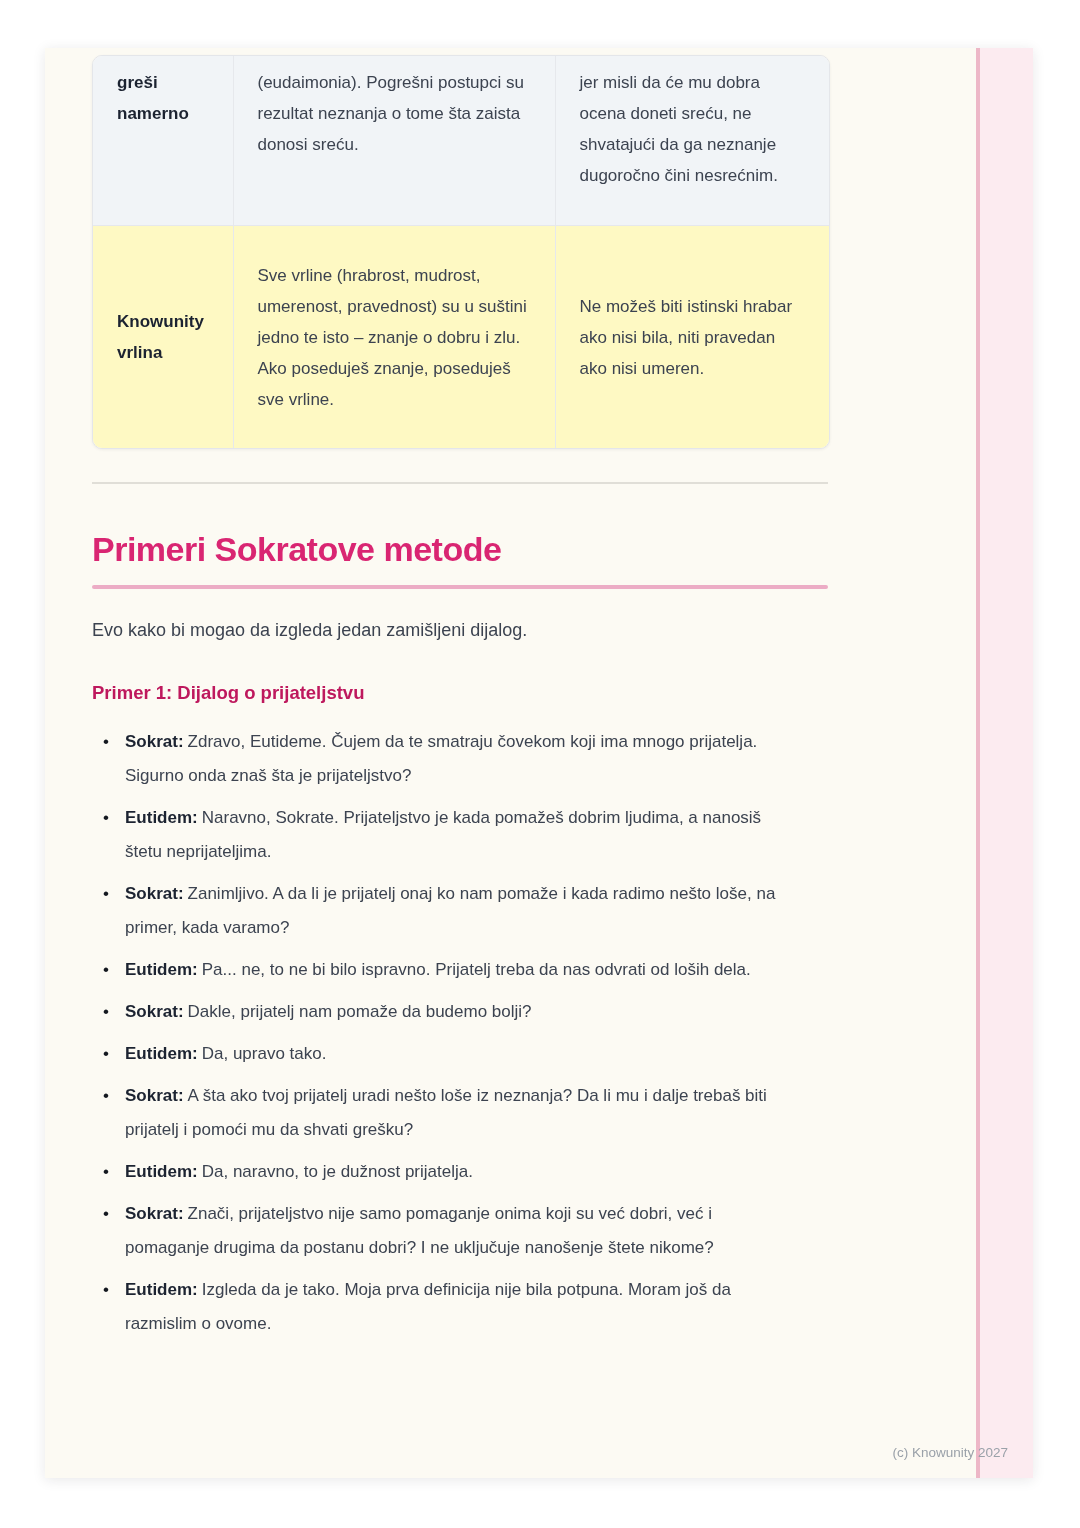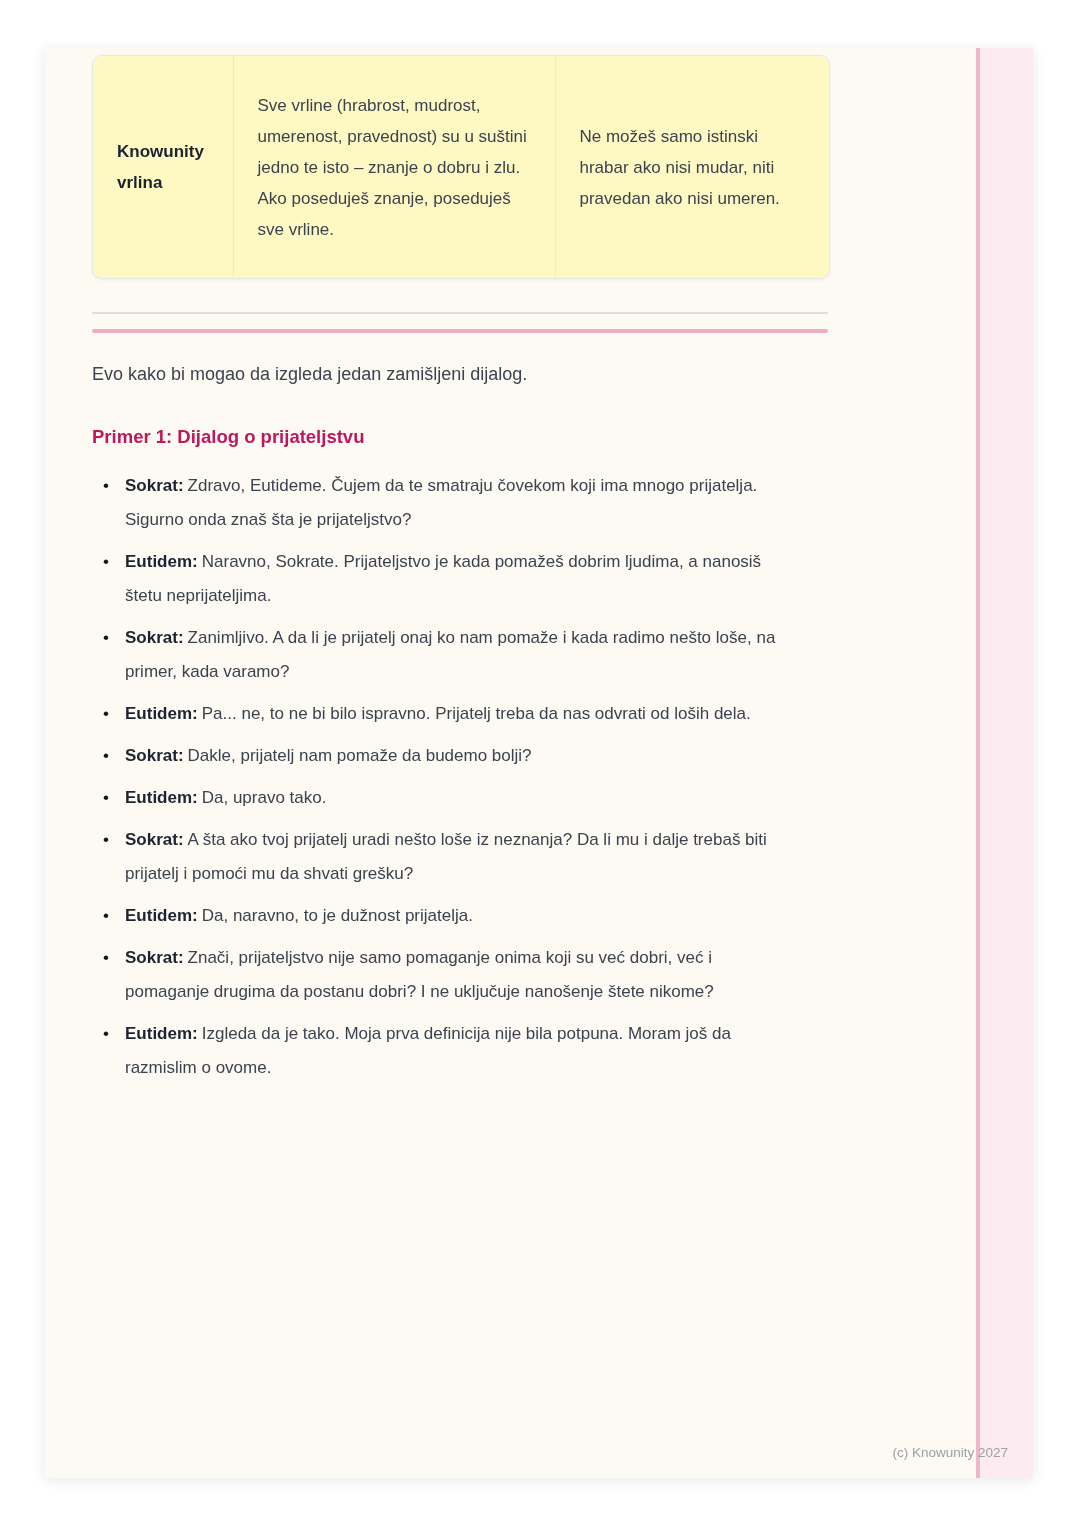--- a/index.html
+++ b/index.html
@@ -154,31 +154,37 @@
   <div class="content">
 
     <div class="table-card">
       <table class="ctable">
         <colgroup>
             <col class="c1">
             <col class="c2">
             <col class="c3">
           </colgroup>
         <tbody>
+          <tr class="row-a">
+            <td class="term">greši namerno</td>
+            <td>(eudaimonia). Pogrešni postupci su rezultat neznanja o tome šta zaista donosi sreću.</td>
+            <td>jer misli da će mu dobra ocena doneti sreću, ne shvatajući da ga neznanje dugoročno čini nesrećnim.</td>
+          </tr>
           <tr class="row-b">
             <td class="term">Knowunity vrlina</td>
             <td>Sve vrline (hrabrost, mudrost, umerenost, pravednost) su u suštini jedno te isto – znanje o dobru i zlu. Ako poseduješ znanje, poseduješ sve vrline.</td>
-            <td>Ne možeš samo istinski hrabar ako nisi mudar, niti pravedan ako nisi umeren.</td>
+            <td>Ne možeš biti istinski hrabar ako nisi bila, niti pravedan ako nisi umeren.</td>
           </tr>
         </tbody>
       </table>
     </div>
 
     <div class="divider"></div>
 
+    <h1 class="section-heading">Primeri Sokratove metode</h1>
     <div class="heading-underline"></div>
 
     <p class="intro">Evo kako bi mogao da izgleda jedan zamišljeni dijalog.</p>
 
     <h3 class="subheading">Primer 1: Dijalog o prijateljstvu</h3>
 
     <ul class="dialog">
       <li>
         <span class="bullet">•</span><span class="speaker">Sokrat:</span><span>Zdravo, Eutideme. Čujem da te smatraju čovekom koji ima mnogo prijatelja. Sigurno onda znaš šta je prijateljstvo?</span>
       </li>

